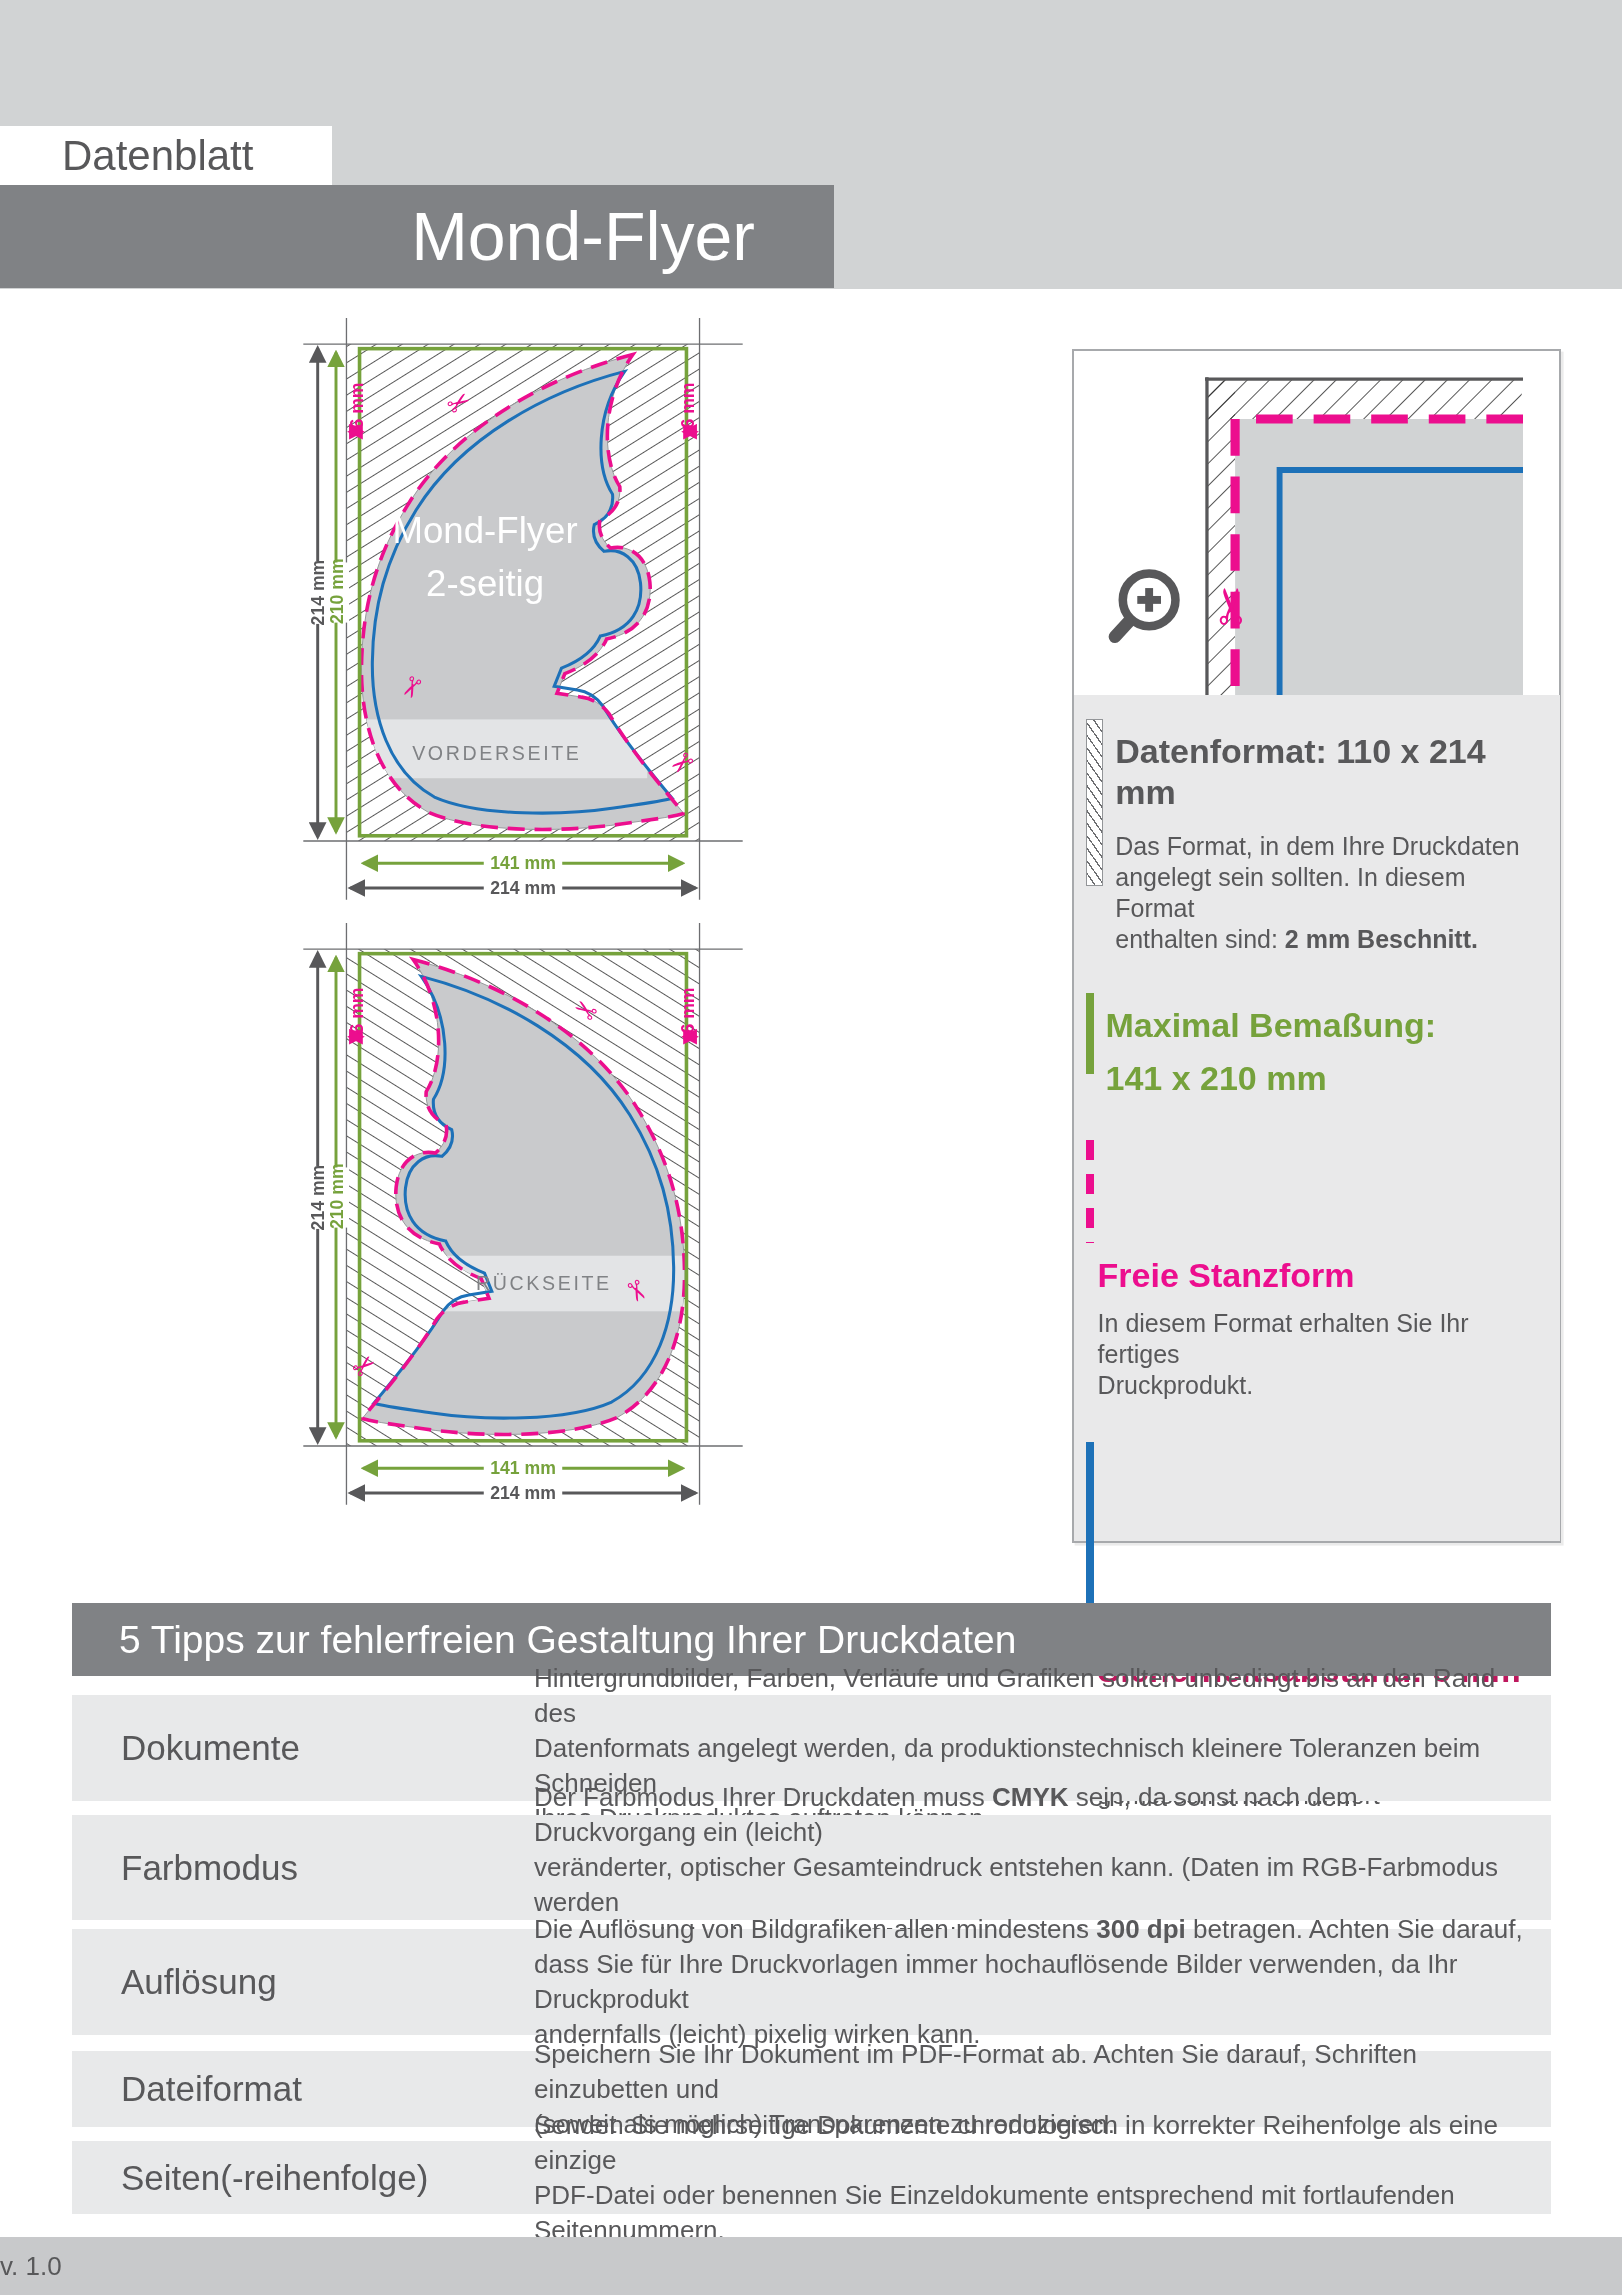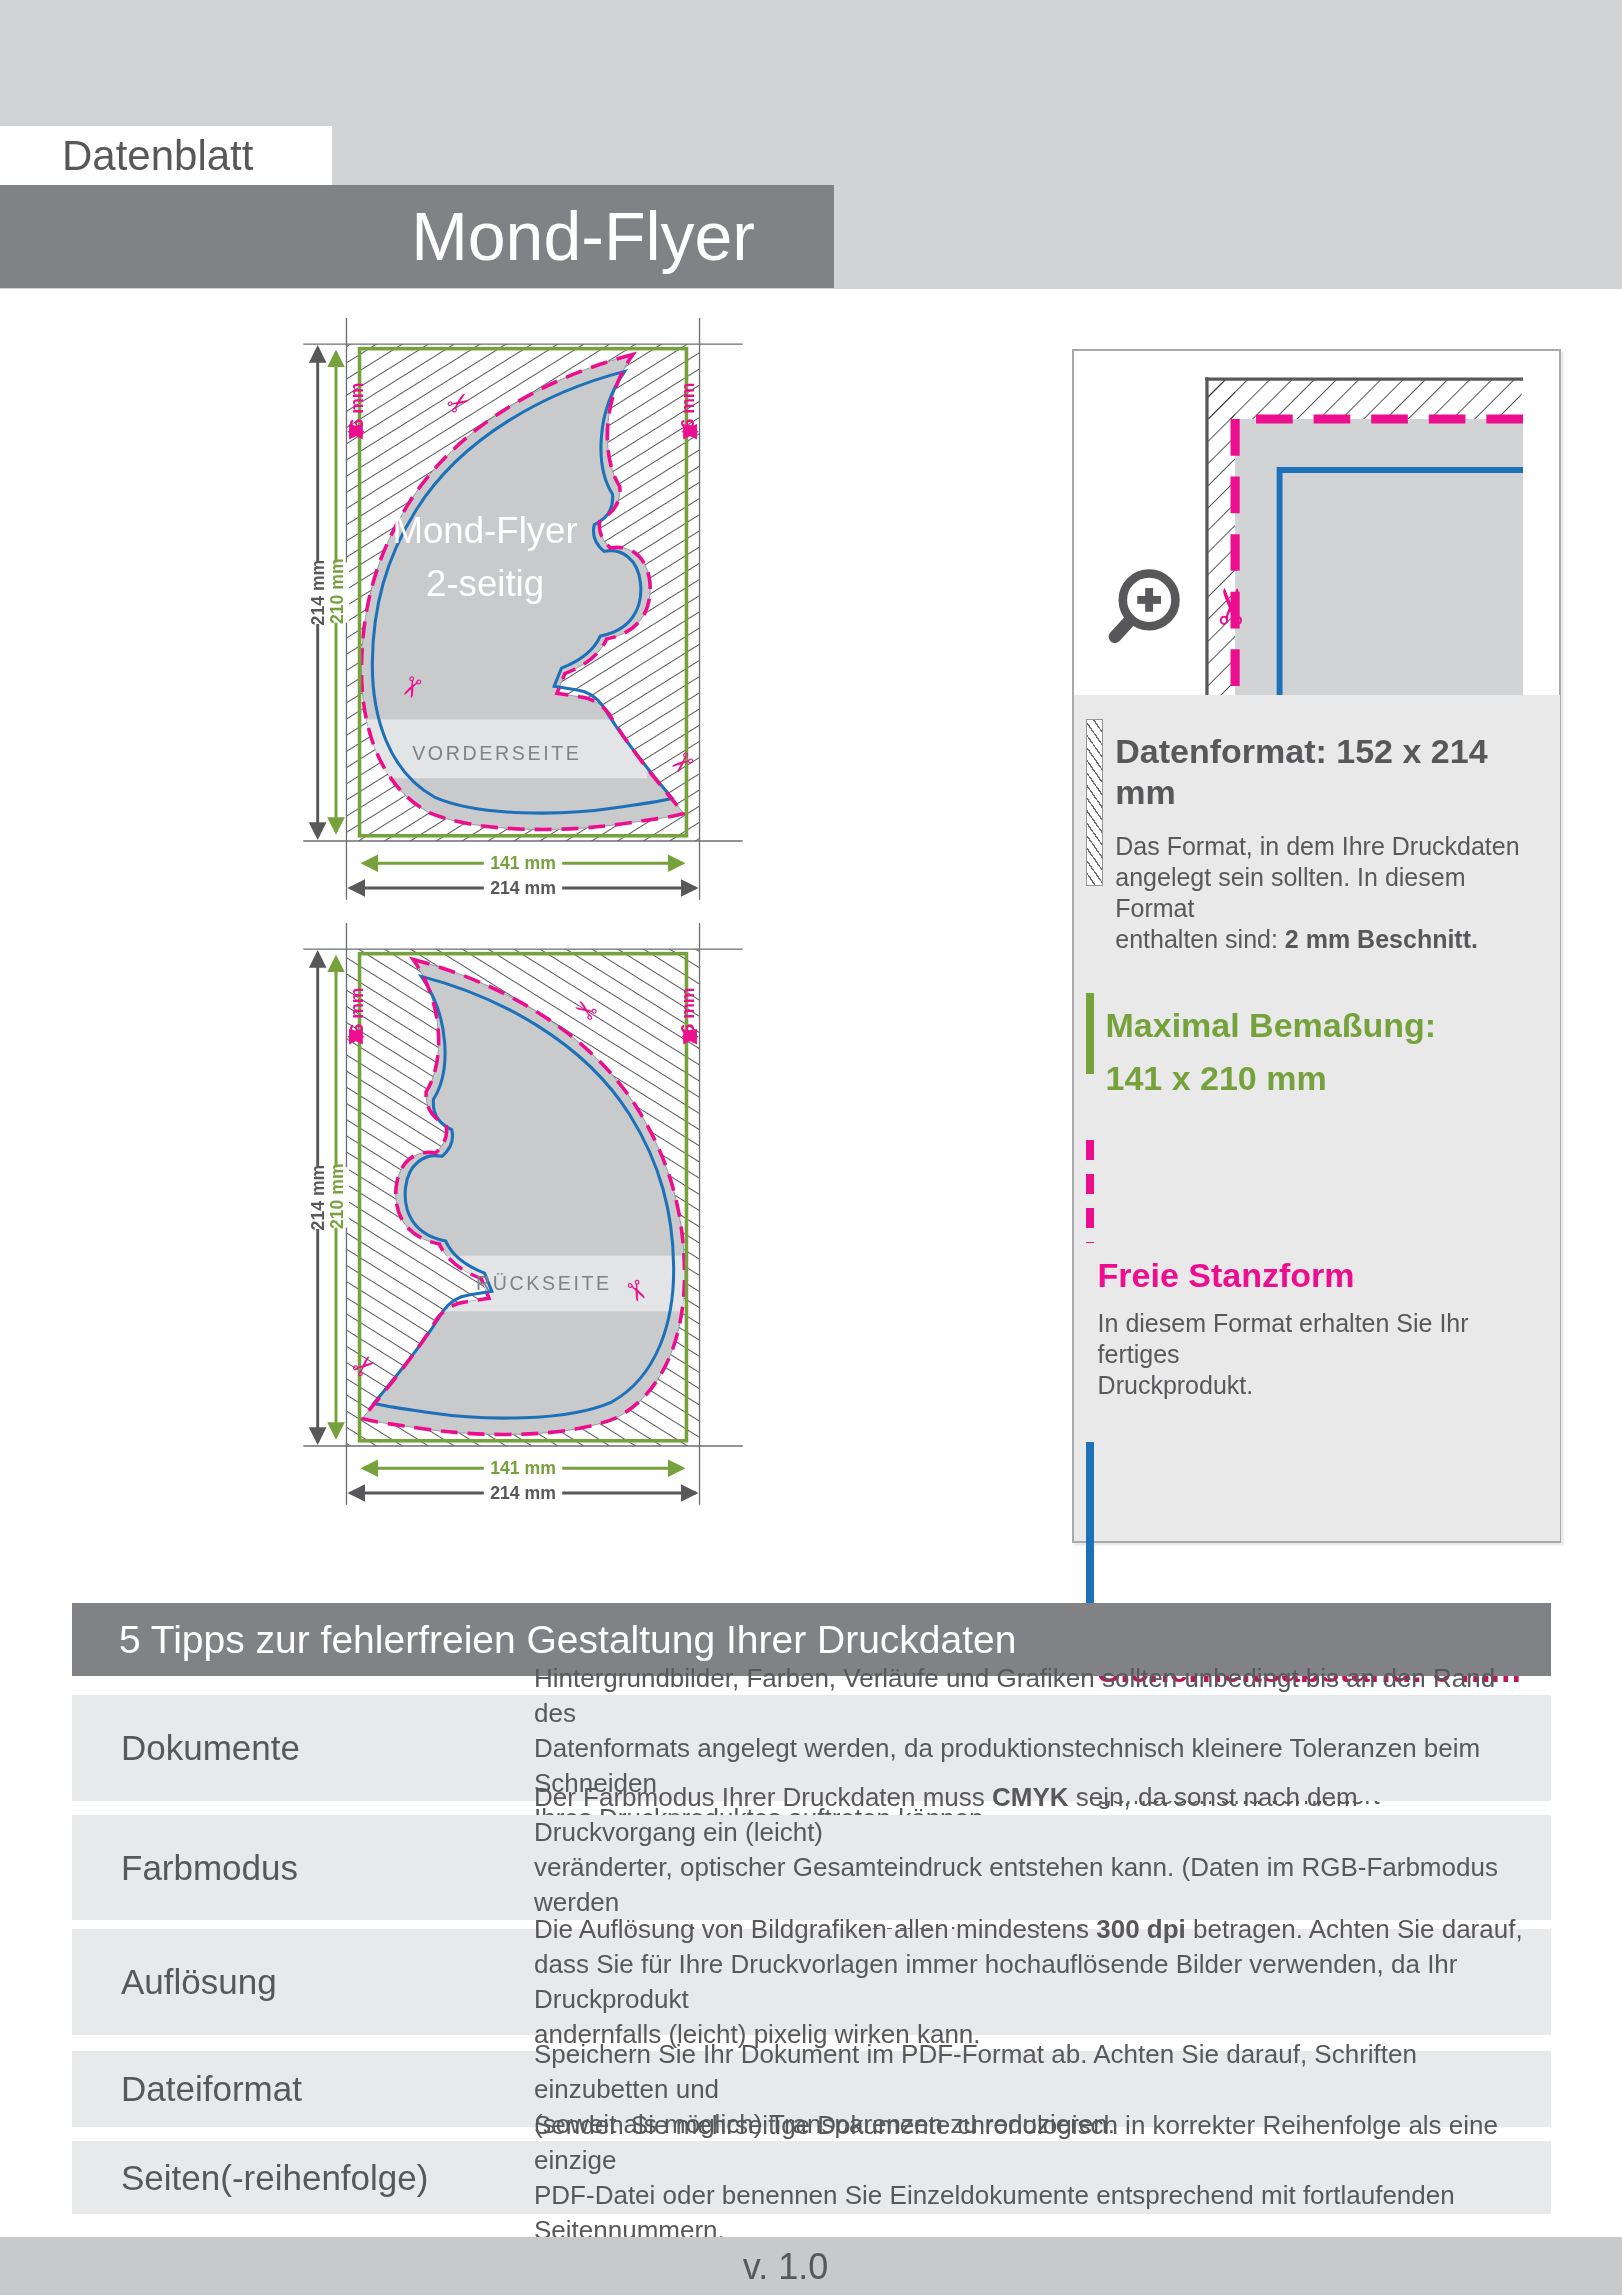--- a/index.html
+++ b/index.html
@@ -48,22 +48,22 @@
   .tips-banner{position:absolute;left:72px;top:1603px;width:1479px;height:73px;background:#808285;}
   .tips-banner span{display:block;padding-left:47px;line-height:73px;font-size:39px;color:#ffffff;border-radius:25px;}
   .tip-row{position:absolute;left:72px;width:1479px;background:#e8e9ea;}
   .tip-label{position:absolute;left:49px;top:0;bottom:0;display:flex;align-items:center;
              font-size:35px;color:#58585a;}
   .tip-body{position:absolute;left:462px;top:0;bottom:0;right:26px;display:flex;align-items:center;
             font-size:26px;line-height:35px;color:#58585a;white-space:pre-line;}
 
   
   .footer{position:absolute;left:0;top:2237px;width:1623px;height:59px;background:#c8c9cb;}
-  .footer span{display:block;text-align:center;padding-right:52px;line-height:59px;
-               font-size:36px;color:#58585a;}
+  .footer span{display:block;text-align:left;padding-right:52px;line-height:59px;
+               font-size:26px;color:#58585a;}
 </style>
 </head>
 <body>
 
 <div class="page">
 
   <div class="top-band"></div>
   <div class="tab-box">
     <span>Datenblatt</span>
   </div>
@@ -231,21 +231,21 @@
       <path d="M486 64 L46 64 L46 672" fill="none" stroke="#ec0e8e" stroke-width="14" stroke-dasharray="56 32"></path>
       <path d="M486 142 L114 142 L114 672" fill="none" stroke="#1d71b8" stroke-width="9"></path>
       <text x="46" y="372" text-anchor="middle" transform="rotate(-90 46 350)" font-size="76" fill="#ec0e8e">✂</text>
     </svg>
 
     <div class="legend">
 
       <div class="sect">
         <div class="bar swatch" style="height:165px;"></div>
         <div class="txt">
-          <div class="l-title c-dark">Datenformat: 152 x 214 mm</div>
+          <div class="l-title c-dark">Datenformat: 110 x 214 mm</div>
           <div class="l-body" style="margin-top:6.5px;"><span>Das Format, in dem Ihre Druckdaten
 angelegt sein sollten. In diesem Format
 enthalten sind: </span><span class="b">2 mm Beschnitt.</span></div>
         </div>
       </div>
 
 
       <div class="sect mt2">
         <div class="bar bar-green" style="height:81px;"></div>
         <div class="txt">

